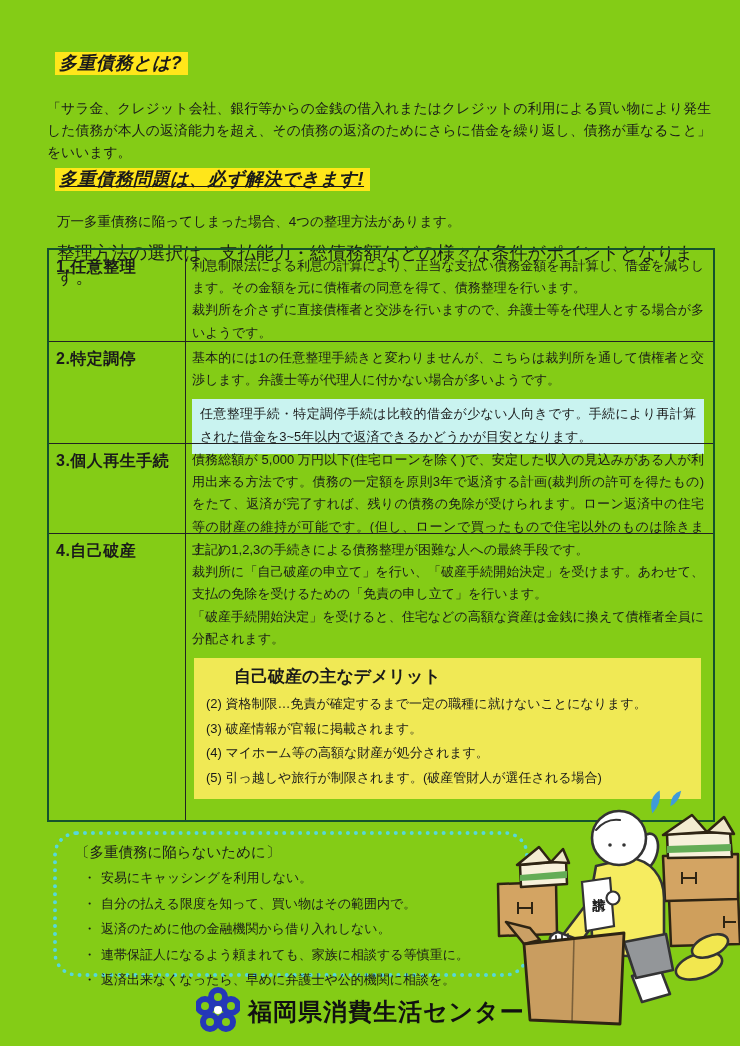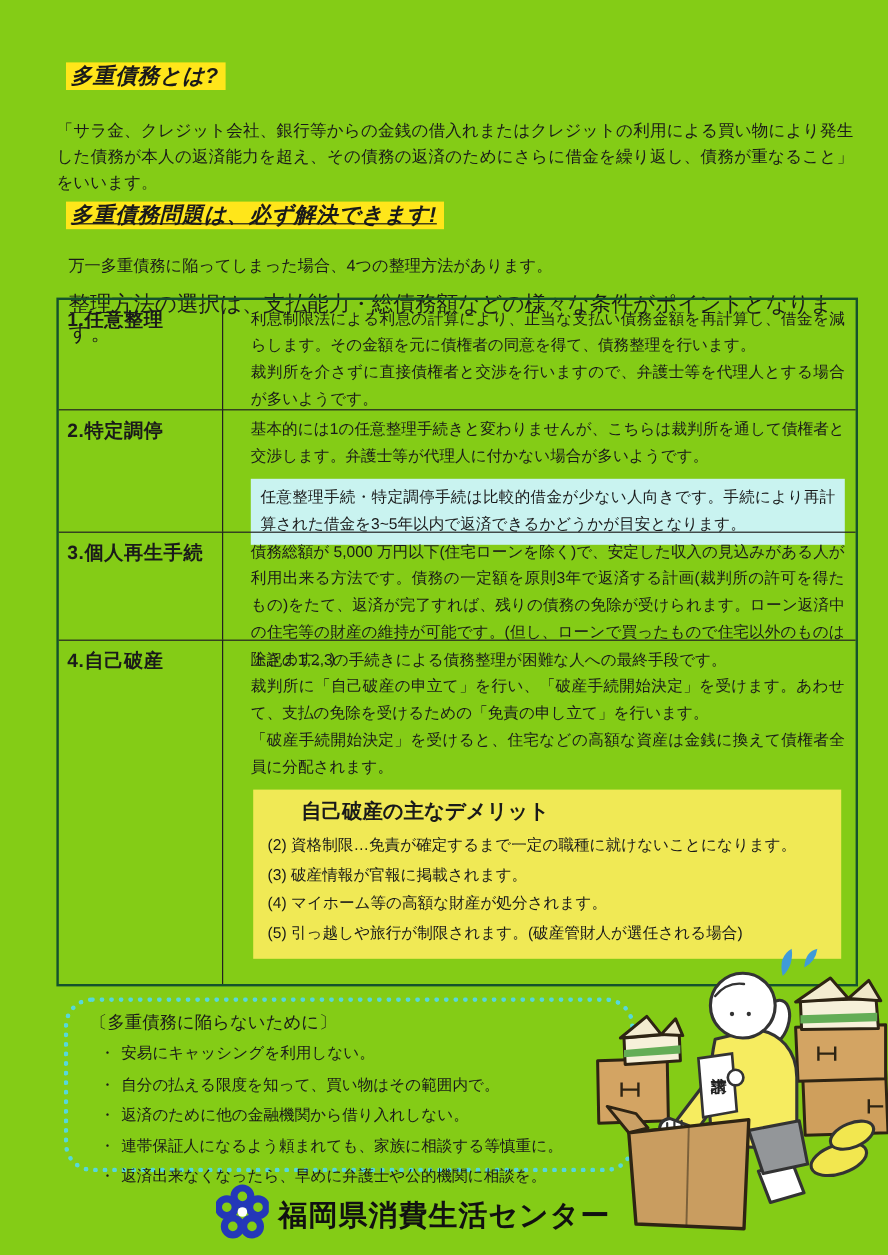--- a/index.html
+++ b/index.html
@@ -12,36 +12,36 @@
   #intro{position:absolute;left:47px;top:84px;width:664px;font-size:13.8px;line-height:22px;text-align:justify;}
   #lead1{position:absolute;left:57px;top:199px;width:650px;font-size:13.5px;}
   #lead2{position:absolute;left:57px;top:223px;width:660px;font-size:18px;}
 
   
   #methods{position:absolute;left:47px;top:248px;width:664px;border:2px solid #14532d;
            display:grid;grid-template-columns:136px 1fr;grid-template-rows:91px 102px 90px 287px;}
   .mcell{border-top:1.5px solid #222;box-sizing:border-box;}
   .row0{border-top:none;}
   .mlabel{padding:7px 4px 0 7px;font-size:16px;font-weight:bold;letter-spacing:.5px;}
-  .mbody{border-left:1.5px solid #222;padding:5px 9px 0 23px;font-size:13px;line-height:22.2px;text-align:justify;}
+  .mbody{border-left:1.5px solid #222;padding:5px 9px 0 6px;font-size:13px;line-height:22.2px;text-align:justify;}
   .mbody p{margin:0;}
   .note-cyan{background:#c9f3f0;margin-top:8px;padding:4px 8px 6px 8px;line-height:22.5px;}
   .box-yellow{background:#f0e955;margin:8px 3px 0 2px;padding:6px 12px 8px 12px;}
   .box-yellow .bt{font-size:17px;font-weight:bold;margin:2px 0 5px 28px;}
   .dm-item{font-size:13px;line-height:22.5px;padding-left:3.2em;text-indent:-3.2em;margin-bottom:2px;}
 
   
   #prevent{position:absolute;left:53px;top:831px;width:438px;height:122px;
            border:4px dotted #57d8da;border-radius:24px;padding:8px 12px 8px 18px;}
   #prevent .pt{font-size:14.5px;font-weight:normal;margin-bottom:3px;}
   .pv-item{font-size:13px;line-height:25.6px;padding-left:26px;position:relative;}
   .pv-item::before{content:"・";position:absolute;left:8px;}
 
   
-  #footer{position:absolute;left:180px;top:986px;display:flex;align-items:center;gap:8px;}
+  #footer{position:absolute;left:196px;top:986px;display:flex;align-items:center;gap:8px;}
   #footer .org{font-size:24px;font-weight:600;letter-spacing:1px;color:#111;}
 
   
   #illu{position:absolute;left:496px;top:786px;width:246px;height:260px;z-index:5;}
   svg text{font-family:"Liberation Sans","DejaVu Sans",sans-serif;}
 </style>
 </head>
 <body>
 
 <div id="page">

